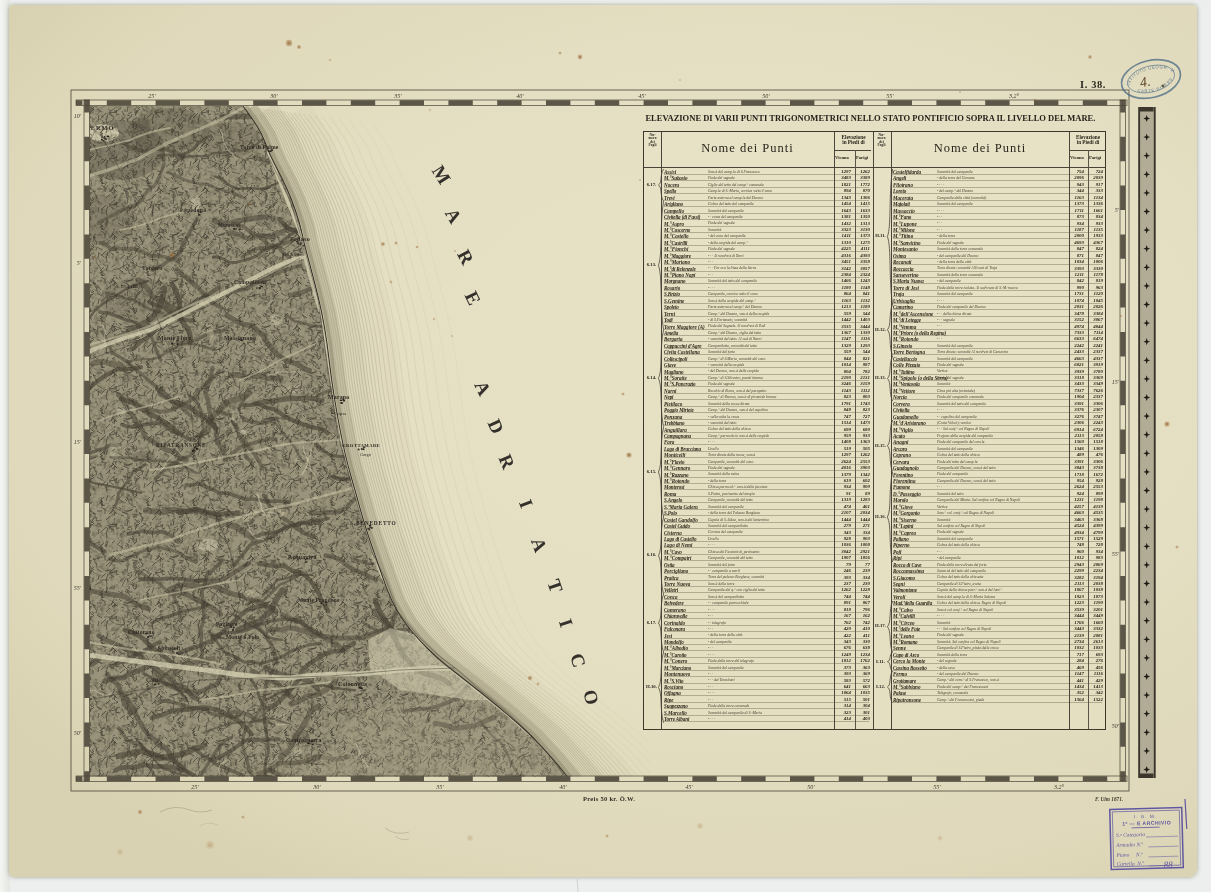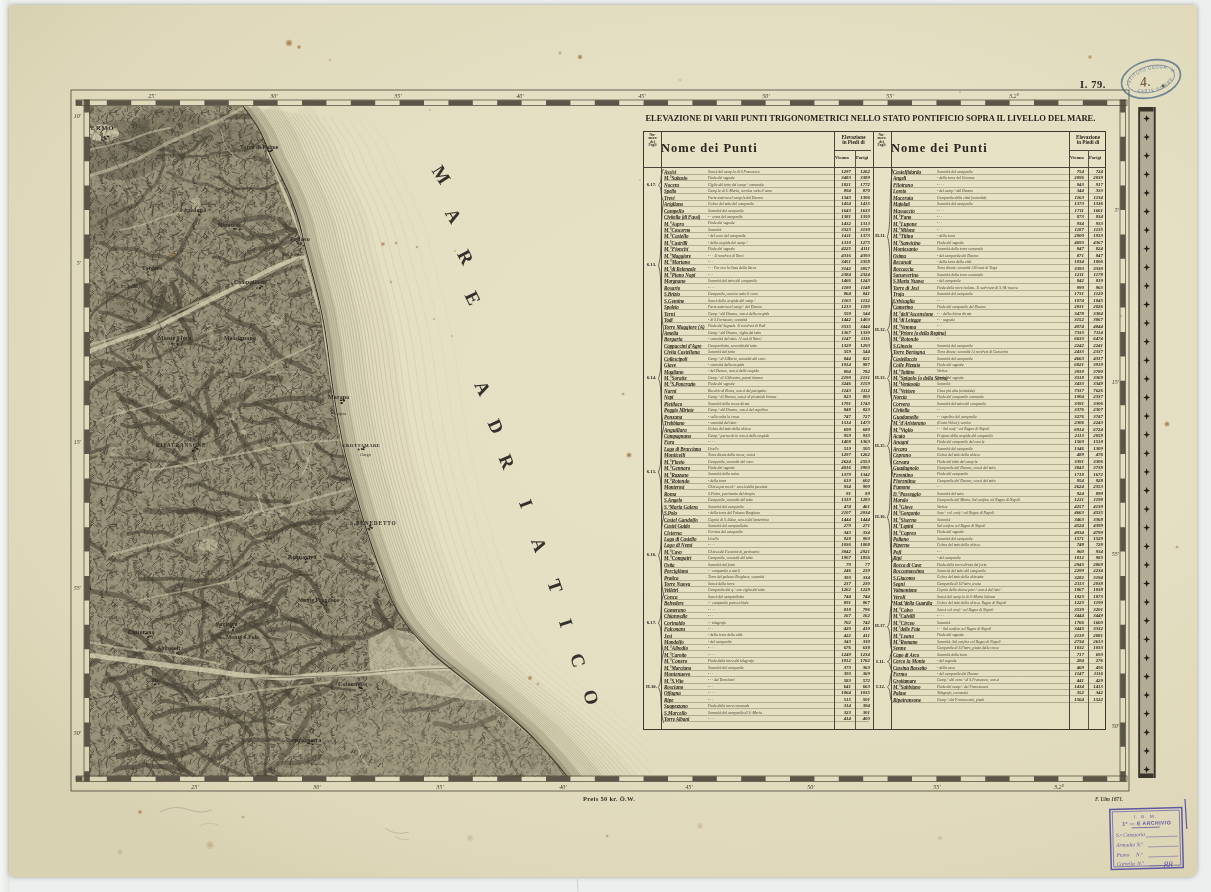--- a/index.html
+++ b/index.html
@@ -8,21 +8,21 @@
 border-radius:4px 4px 8px 5px;box-shadow:0 0 4px rgba(90,85,60,.5)}
 #edge{position:absolute;left:0;top:0;width:10px;height:892px;background:linear-gradient(90deg,#f4f6f3,#e4e6e2)}
 svg text{white-space:pre}
 #ttl{position:absolute;left:645px;top:113px;width:460px;text-align:center;font-weight:bold;font-size:8.7px;letter-spacing:0px;color:#26211a;white-space:nowrap;transform:scaleX(0.98);transform-origin:left}
 #tbl{position:absolute;left:643px;top:131px;width:463px;height:599px;border:1.6px solid #3e382c;box-sizing:border-box;overflow:hidden}
 .vl{position:absolute;top:0;bottom:0;width:0;border-left:0.8px solid #4a443a}
 .vlb{position:absolute;top:17.5px;bottom:0;width:0;border-left:0.6px solid #5a5448}
 .hl{position:absolute;left:0;right:0;height:0;border-top:0.9px solid #4a443a}
 .half{position:absolute;top:0;bottom:0}
 .fog{position:absolute;left:0;top:2px;width:17px;font-size:3.6px;line-height:3.4px;text-align:center;color:#2e2a22;font-weight:bold}
-.nom{position:absolute;font-weight:bold;font-size:12.5px;letter-spacing:1px;color:#2a251d;top:9px;width:100%;}
+.nom{position:absolute;font-weight:normal;font-size:12.5px;letter-spacing:1px;color:#2a251d;top:9px;width:100%;text-align:center}
 .elev{position:absolute;top:3px;font-weight:bold;font-size:5.2px;line-height:5.4px;text-align:center;color:#2a251d}
 .vp{position:absolute;top:23px;font-weight:bold;font-size:4.6px;color:#2a251d}
 .r{position:relative;height:6.44px;overflow:visible}
 .r::after{content:"";position:absolute;left:20px;right:3px;bottom:0.4px;border-top:0.5px solid rgba(95,85,62,0.38)}
 .r .n{position:absolute;left:20px;top:0;font-size:5.05px;font-style:italic;font-weight:bold;color:#2b2417;white-space:nowrap;letter-spacing:-0.1px}
 .r .d{position:absolute;left:64px;top:0.9px;font-size:3.8px;font-style:italic;color:#443c2c;white-space:nowrap}
 .r .v{position:absolute;right:21px;width:17px;text-align:right;font-size:4.9px;font-style:italic;font-weight:bold;color:#2b2417;top:0}
 .r .p{position:absolute;right:2px;width:16px;text-align:right;font-size:4.9px;font-style:italic;font-weight:bold;color:#2b2417;top:0}
 .r:nth-child(odd) .n{letter-spacing:0}
 .gl{position:absolute;left:0.5px;width:14px;text-align:center;font-size:4.8px;font-weight:bold;color:#2b2620}
@@ -1019,21 +1019,21 @@
 <line x1="1148" y1="847" x2="1178" y2="847" stroke="#564da0" stroke-width="0.5"></line>
 <text x="1116" y="856" font-family="Liberation Serif" font-style="italic" font-size="5.4">Piano&nbsp;&nbsp;&nbsp;&nbsp;&nbsp;N.º</text>
 <line x1="1148" y1="857" x2="1178" y2="857" stroke="#564da0" stroke-width="0.5"></line>
 <text x="1116" y="865" font-family="Liberation Serif" font-style="italic" font-size="5.4">Cartella&nbsp;&nbsp;N.º</text>
 <line x1="1148" y1="866" x2="1166" y2="866" stroke="#564da0" stroke-width="0.5"></line>
 <text x="1163" y="868" font-family="Liberation Serif" font-style="italic" font-size="9">88</text>
 <path d="M1186,800 l1,30" stroke="#564da0" stroke-width="1.2" fill="none"></path>
 </g>
 </svg>
 
-<div id="i42">I. 79.</div>
+<div id="i42">I. 38.</div>
 
 <div id="ttl">ELEVAZIONE DI VARII PUNTI TRIGONOMETRICI NELLO STATO PONTIFICIO SOPRA IL LIVELLO DEL MARE.</div>
 
 <div id="tbl" style="background:linear-gradient(180deg,#e7e1c5,#e5dfc2)">
 
 <div class="hl" style="top:35px"></div>
 <div class="hl" style="left:190px;right:234px;top:17.5px"></div>
 <div class="hl" style="left:425px;right:0px;top:17.5px"></div>
 
 <div class="vl" style="left:17px"></div>

